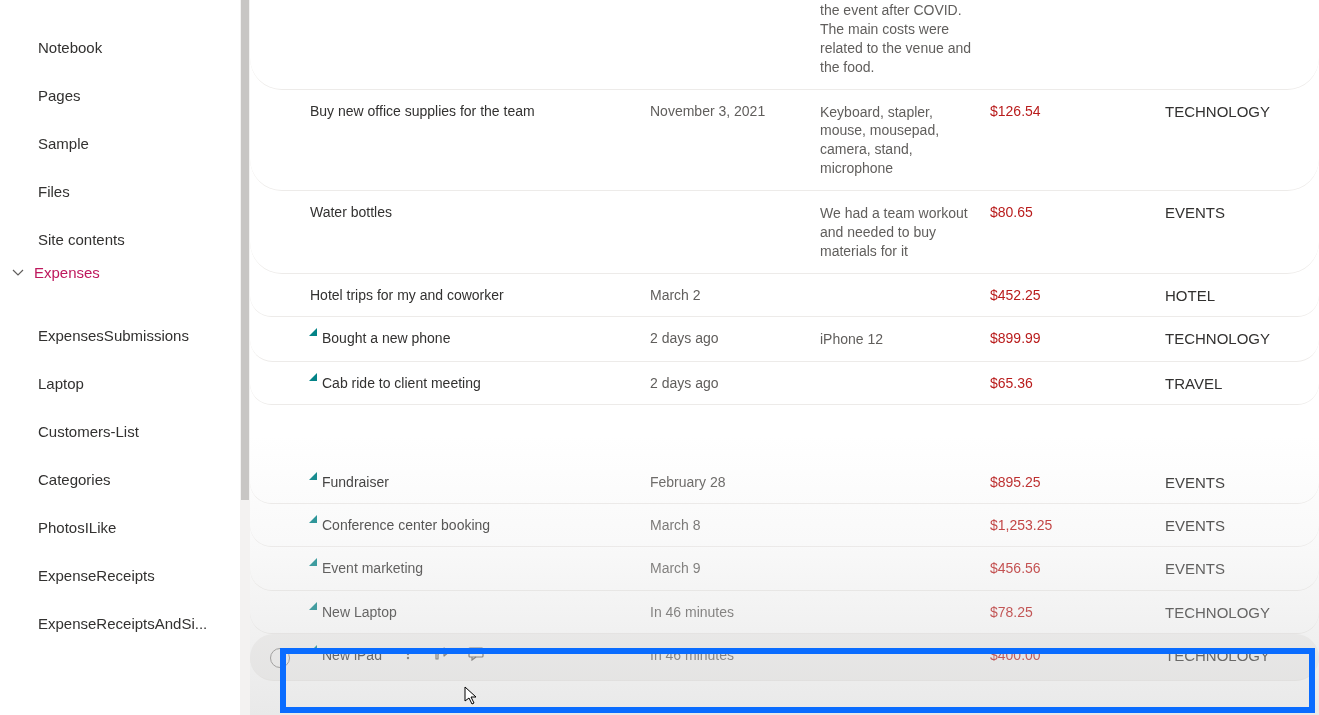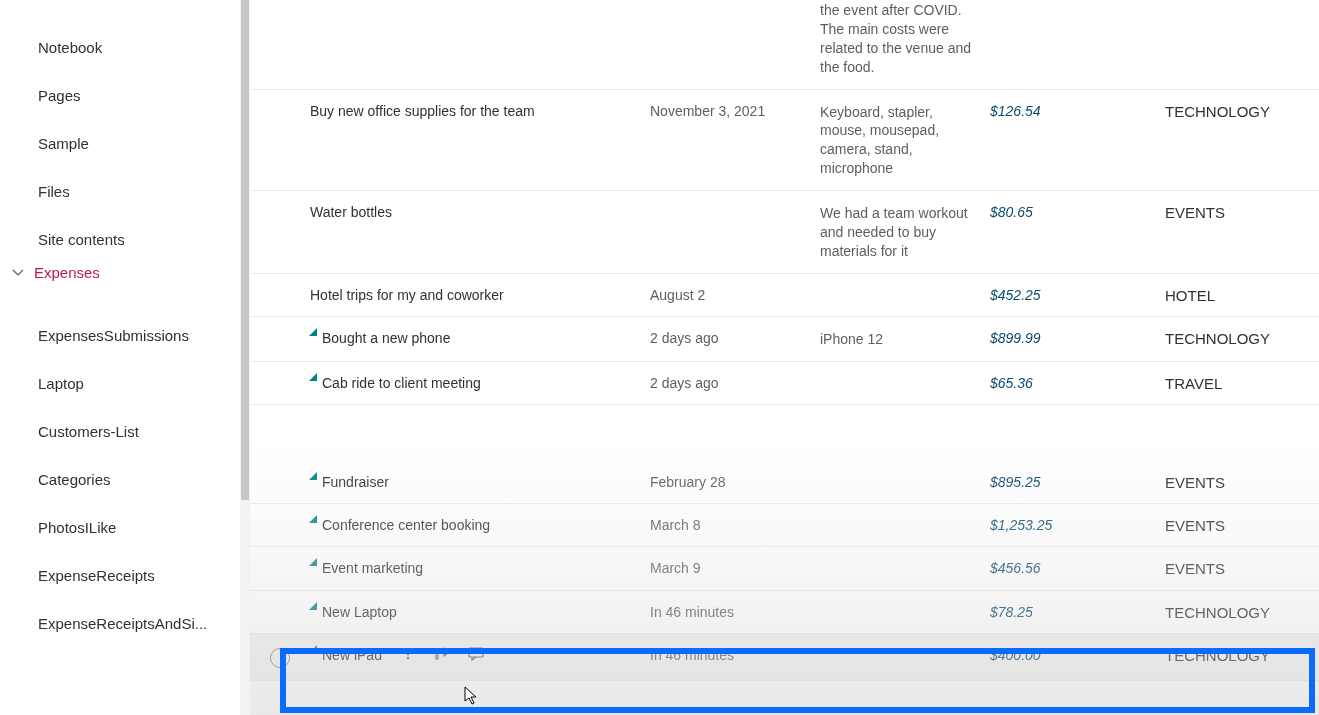--- a/index.html
+++ b/index.html
@@ -74,27 +74,28 @@
   }
   .list-body {
     position: relative;
   }
   .row {
     display: flex;
     align-items: flex-start;
     border-bottom: 1px solid #edebe9;
     padding: 12px 0;
     font-size: 14px;
+    border-radius: 32px;
   }
   .row.first-partial { padding-top: 0; border-top: none; }
   .row .sel { flex: 0 0 60px; display:flex; justify-content:center; align-items:flex-start; padding-top:2px;}
   .row .title { flex: 0 0 340px; padding-right: 16px; display:flex; align-items:flex-start;}
   .row .date  { flex: 0 0 170px; color:#605e5c; padding-top:1px;}
   .row .desc  { flex: 0 0 170px; color:#605e5c; line-height:1.35; padding-right:10px; padding-top:1px;}
-  .row .amt   { flex: 0 0 175px; color:#0c4a6e; padding-top:1px;font-style:italic;}
+  .row .amt   { flex: 0 0 175px; color:#b91c1c; padding-top:1px;}
   .row .cat   { flex: 0 0 120px; color:#323130; padding-top:1px; font-size: 15px;}
   .title-text { line-height: 1.3; }
   .new-badge {
     width: 10px;
     height: 14px;
     position: relative;
     margin-right: 2px;
     flex-shrink: 0;
     margin-top: 2px;
   }
@@ -239,21 +240,21 @@
           <div class="date"></div>
           <div class="desc">We had a team workout and needed to buy materials for it</div>
           <div class="amt">$80.65</div>
           <div class="cat">EVENTS</div>
         </div>
         <div class="row">
           <div class="sel"></div>
           <div class="title">
             <span class="title-text">Hotel trips for my and coworker</span>
           </div>
-          <div class="date">August 2</div>
+          <div class="date">March 2</div>
           <div class="desc"></div>
           <div class="amt">$452.25</div>
           <div class="cat">HOTEL</div>
         </div>
         <div class="row">
           <div class="sel"></div>
           <div class="title">
             <span class="new-badge"></span>
             <span class="title-text">Bought a new phone</span>
           </div>

